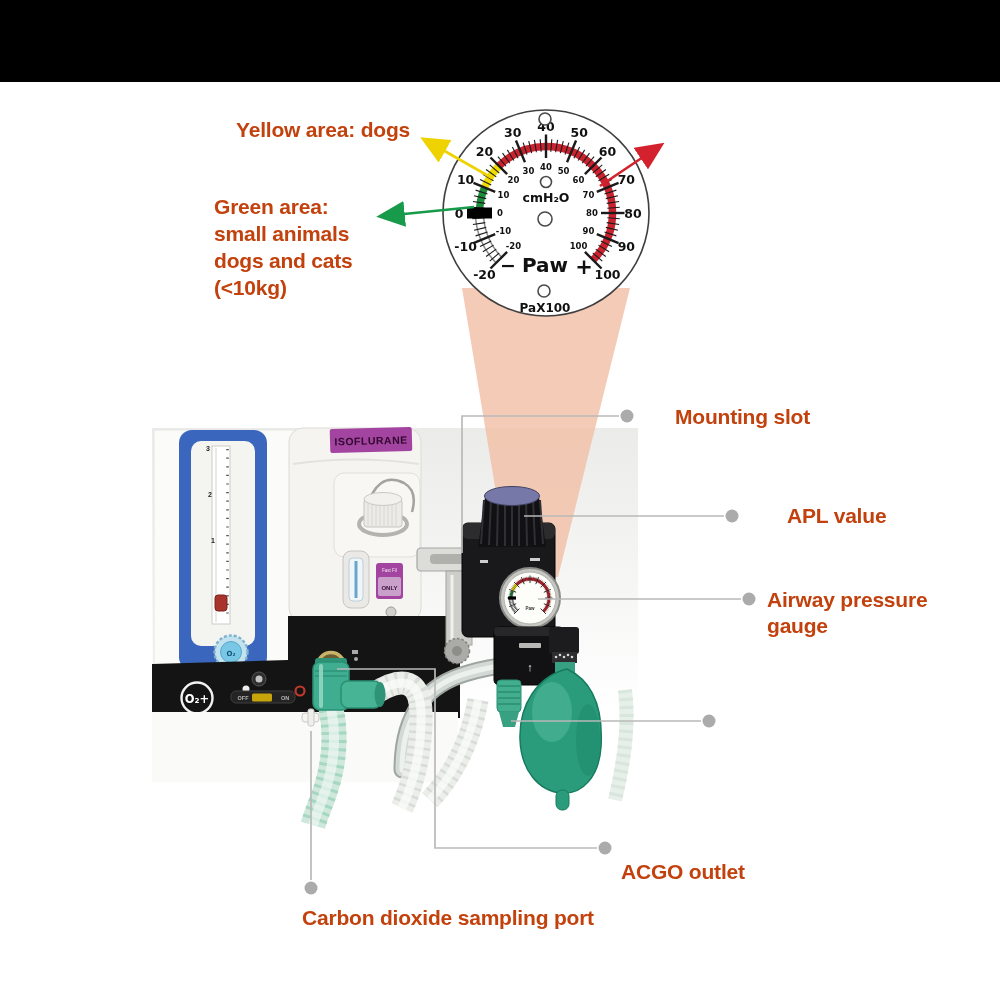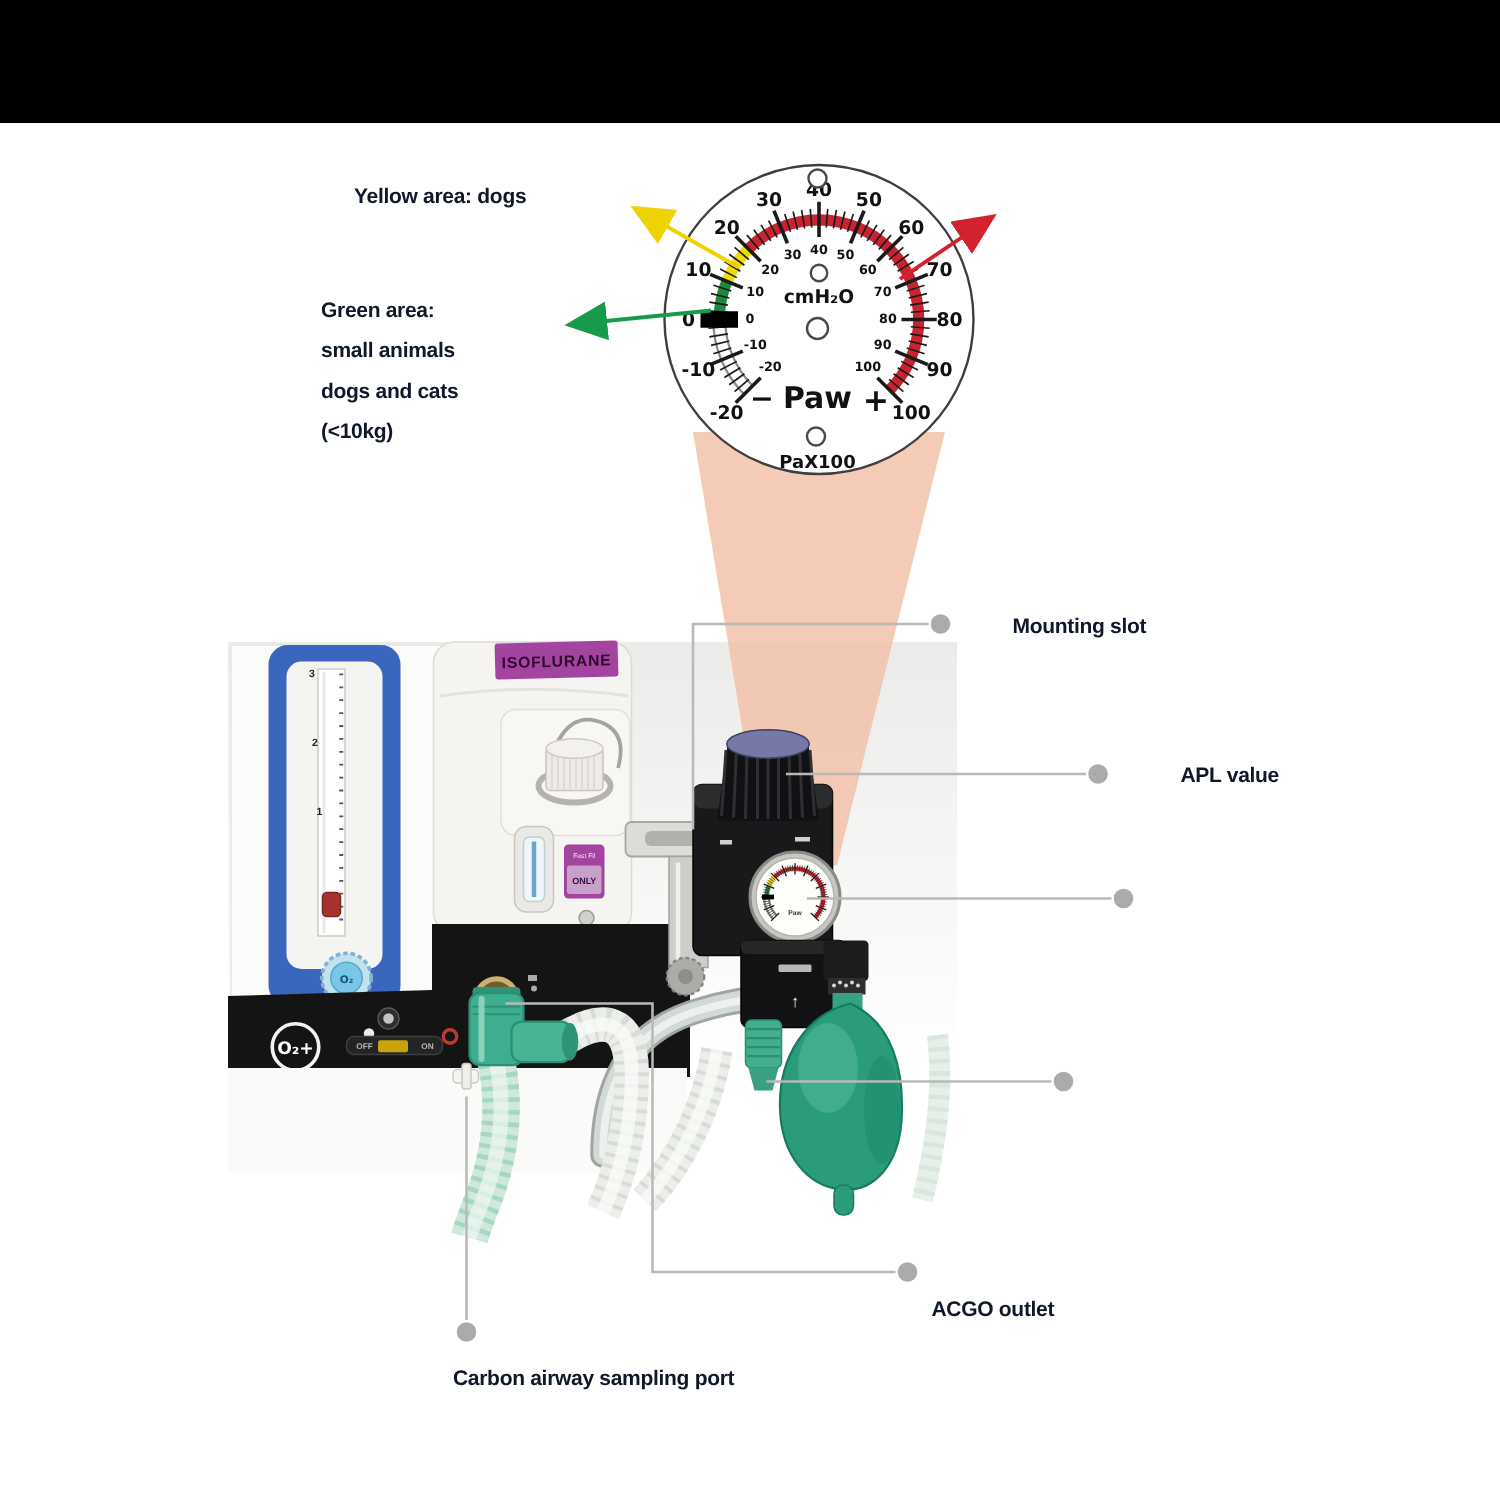--- a/index.html
+++ b/index.html
@@ -1,20 +1,20 @@
 <!DOCTYPE html>
 <html><head>
 <meta charset="utf-8">
 <style>
   html,body{margin:0;padding:0;background:#fff;}
   #page{position:relative;width:1000px;height:1000px;background:#fff;overflow:hidden;
         font-family:"Liberation Sans",sans-serif;}
   #letterbox{position:absolute;left:0;top:0;width:1000px;height:82px;background:#000;}
   svg.canvas{position:absolute;left:0;top:0;width:1000px;height:1000px;}
-  .lbl{position:absolute;font-weight:bold;font-size:14px;color:#0f172a;
+  .lbl{position:absolute;font-weight:bold;font-size:21px;color:#c2410c;
        line-height:26px;white-space:pre-line;letter-spacing:-0.2px;}
   .lbl.tall{line-height:27px;}
 </style>
 </head>
 <body>
 
 <div id="page">
   <div id="letterbox"></div>
 
   <svg class="canvas" viewBox="0 0 1000 1000">
@@ -415,15 +415,17 @@
   </svg>
 
   <div class="lbl" style="left:236px;top:117px;">Yellow area: dogs</div>
   <div class="lbl tall" style="left:194px;top:193px;margin-left:20px;">Green area:
 small animals
 dogs and cats
 (&lt;10kg)</div>
 
   <div class="lbl" style="left:675px;top:404px;">Mounting slot</div>
   <div class="lbl" style="left:749px;top:503px;margin-left:38px;">APL value</div>
+  <div class="lbl" style="left:767px;top:587px;">Airway pressure
+gauge</div>
   <div class="lbl" style="left:621px;top:836px;margin-top:23px;">ACGO outlet</div>
-  <div class="lbl" style="left:302px;top:905px;">Carbon airway sampling port</div>
+  <div class="lbl" style="left:302px;top:905px;">Carbon dioxide sampling port</div>
 </div>
 
 </body></html>

